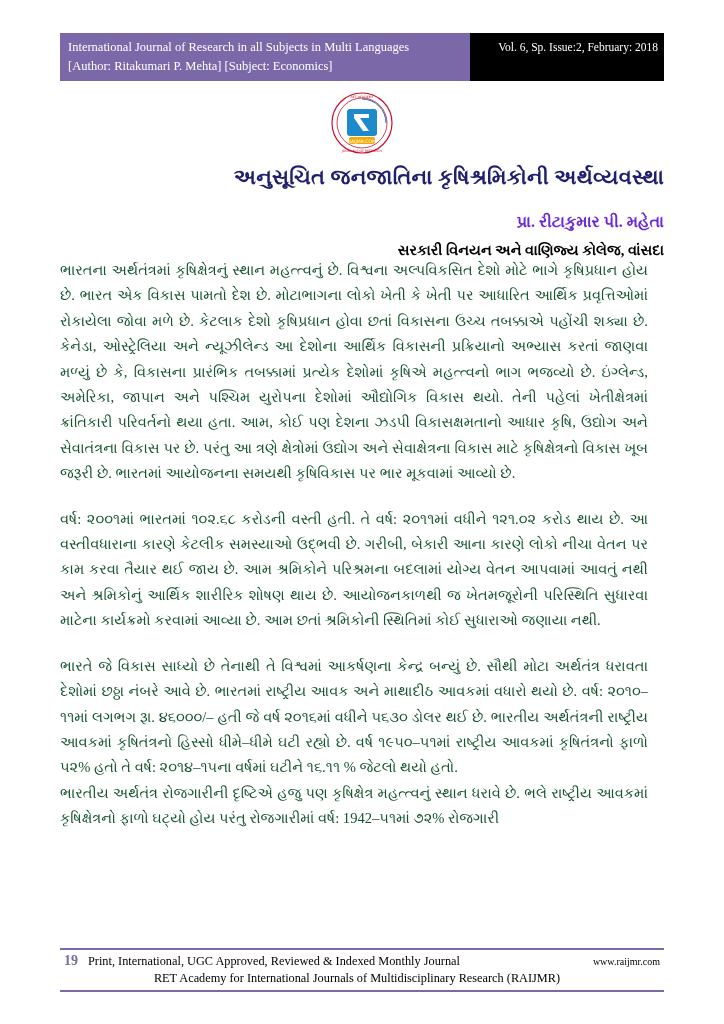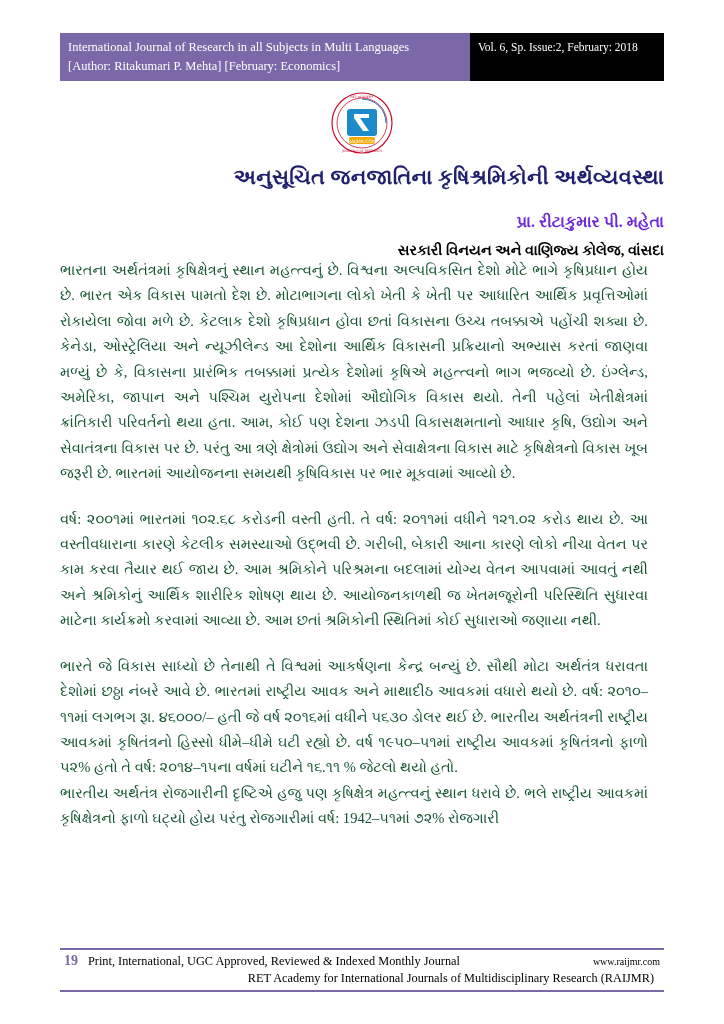--- a/index.html
+++ b/index.html
@@ -46,21 +46,21 @@
   .header-right {
     background: #000000;
     color: #ffffff;
     width: 194px;
     flex: 0 0 194px;
     padding: 5px 6px 4px 8px;
     box-sizing: border-box;
     font-family: "Liberation Serif", serif;
     font-size: 11.5px;
     line-height: 19px;
-    text-align: left;
+    text-align: right;
   }
   .header-left-line1 { white-space: nowrap; }
   .header-left-line2 { white-space: nowrap; }
 
   
   .logo-wrap {
     position: absolute;
     top: 92px;
     left: 0;
     width: 724px;
@@ -153,21 +153,21 @@
     font-size: 12.3px;
     color: #000000;
   }
   .footer-url {
     flex: 0 0 auto;
     font-size: 10px;
     color: #000000;
     text-align: right;
   }
   .footer-line2 {
-    text-align: right;
+    text-align: center;
     font-size: 12.3px;
     color: #000000;
     margin-top: 2px;
     padding-right: 10px;
     font-family: Liberation Serif, serif;
   }
   .footer-rule-bottom {
     height: 2px;
     background: #7B68A8;
     width: 100%;
@@ -175,21 +175,21 @@
   }
 </style>
 </head>
 <body>
 
 <div class="page">
 
   <div class="header">
     <div class="header-left">
       <div class="header-left-line1">International Journal of Research in all Subjects in Multi Languages</div>
-      <div class="header-left-line2">[Author: Ritakumari P. Mehta] [February: Economics]</div>
+      <div class="header-left-line2">[Author: Ritakumari P. Mehta] [Subject: Economics]</div>
     </div>
     <div class="header-right">
       <div>Vol. 6, Sp. Issue:2, February: 2018</div>
     </div>
   </div>
 
   <div class="logo-wrap">
     <div class="logo">
       <svg width="62" height="62" viewBox="0 0 62 62" xmlns="http://www.w3.org/2000/svg">
         <circle cx="31" cy="31" r="30" fill="#ffffff" stroke="#C8102E" stroke-width="1.2"></circle>

